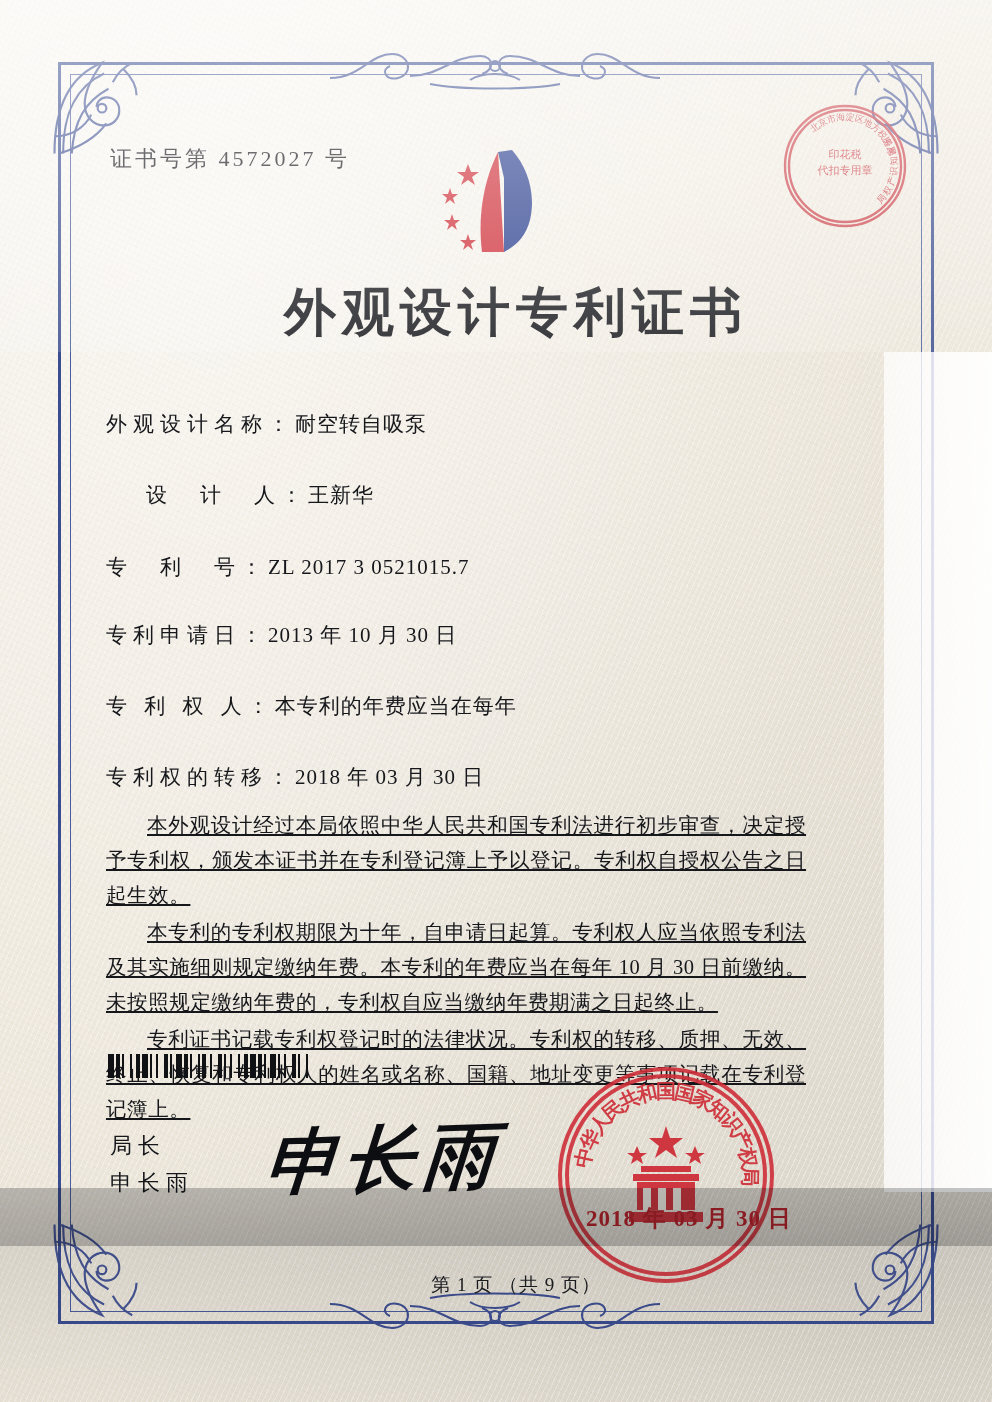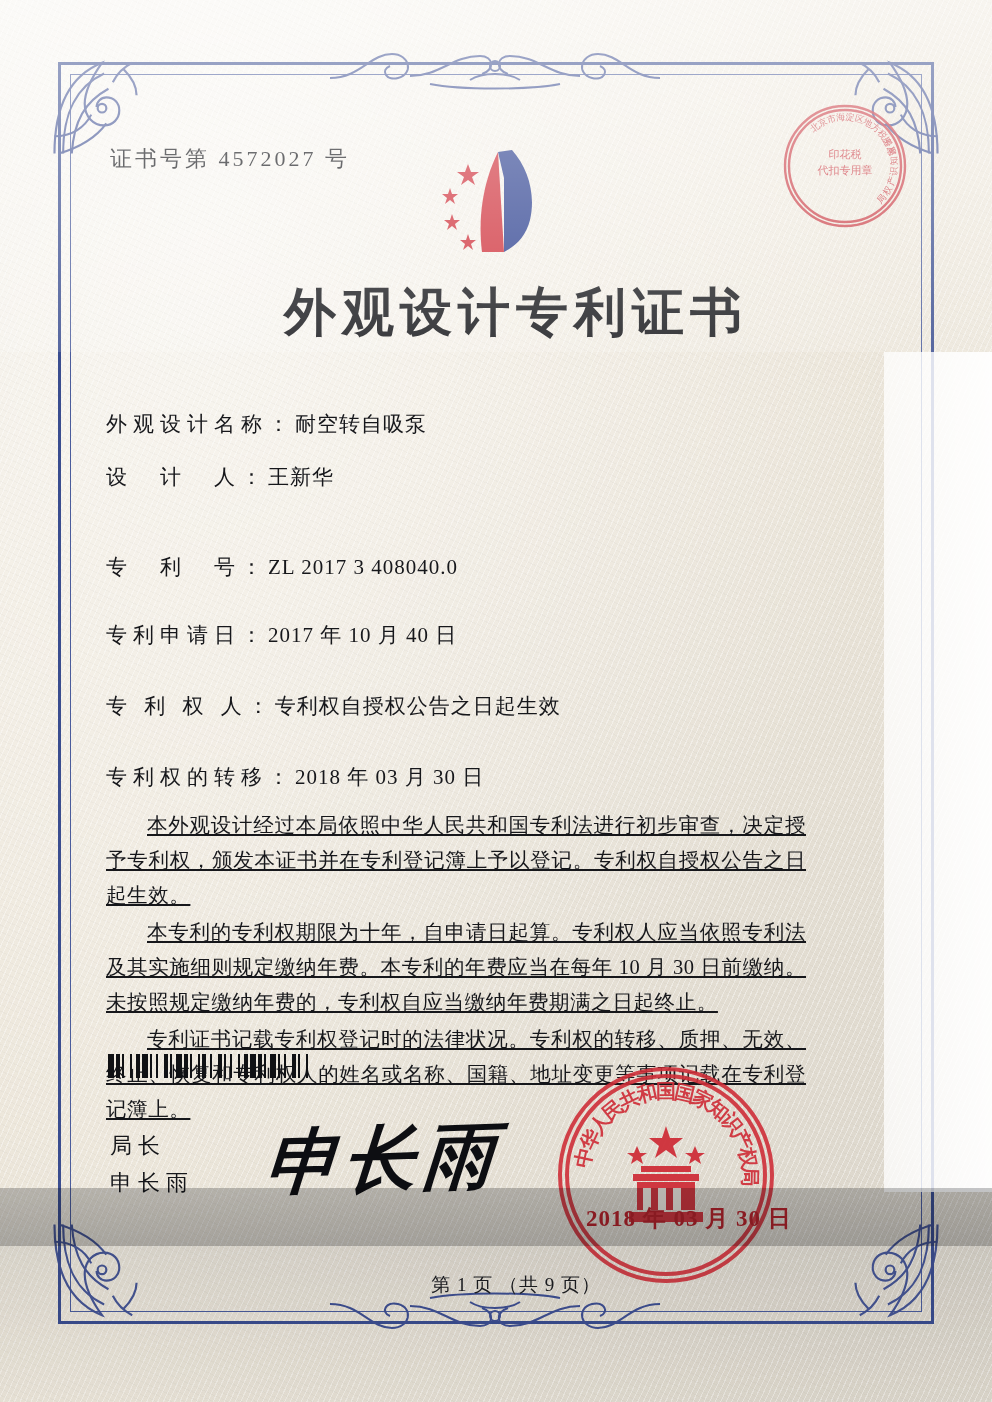--- a/index.html
+++ b/index.html
@@ -165,21 +165,21 @@
     left: 106px;
     font-size: 21px;
     color: #16171b;
     white-space: nowrap;
     letter-spacing: 0.5px;
   }
   .field .lbl { letter-spacing: 6px; }
   .field .val { letter-spacing: 1px; }
 
   #f-name  { top: 410px; }
-  #f-designer { top: 463px; }
+  #f-designer { top: 481px; margin-left: 40px; }
   #f-patentno { top: 553px; }
   #f-applydate { top: 621px; }
   #f-holder { top: 692px; }
   #f-pubdate { top: 763px; }
 
   #paragraphs {
     position: absolute;
     left: 106px;
     top: 808px;
     width: 700px;
@@ -388,27 +388,27 @@
     </g>
   </svg>
 
   <div class="field" id="f-name">
     <span class="lbl">外观设计名称：</span><span class="val">耐空转自吸泵</span>
   </div>
   <div class="field" id="f-designer">
     <span class="lbl">设　计　人：</span><span class="val">王新华</span>
   </div>
   <div class="field" id="f-patentno">
-    <span class="lbl">专　利　号：</span><span class="val">ZL 2017 3 408040.0</span>
+    <span class="lbl">专　利　号：</span><span class="val">ZL 2017 3 0521015.7</span>
   </div>
   <div class="field" id="f-applydate">
-    <span class="lbl">专利申请日：</span><span class="val">2017 年 10 月 40 日</span>
+    <span class="lbl">专利申请日：</span><span class="val">2013 年 10 月 30 日</span>
   </div>
   <div class="field" id="f-holder">
-    <span class="lbl">专 利 权 人：</span><span class="val">专利权自授权公告之日起生效</span>
+    <span class="lbl">专 利 权 人：</span><span class="val">本专利的年费应当在每年</span>
   </div>
   <div class="field" id="f-pubdate">
     <span class="lbl">专利权的转移：</span><span class="val">2018 年 03 月 30 日</span>
   </div>
 
   <div id="paragraphs">
     <p>本外观设计经过本局依照中华人民共和国专利法进行初步审查，决定授予专利权，颁发本证书并在专利登记簿上予以登记。专利权自授权公告之日起生效。</p>
     <p>本专利的专利权期限为十年，自申请日起算。专利权人应当依照专利法及其实施细则规定缴纳年费。本专利的年费应当在每年 10 月 30 日前缴纳。未按照规定缴纳年费的，专利权自应当缴纳年费期满之日起终止。</p>
     <p>专利证书记载专利权登记时的法律状况。专利权的转移、质押、无效、终止、恢复和专利权人的姓名或名称、国籍、地址变更等事项记载在专利登记簿上。</p>
   </div>

